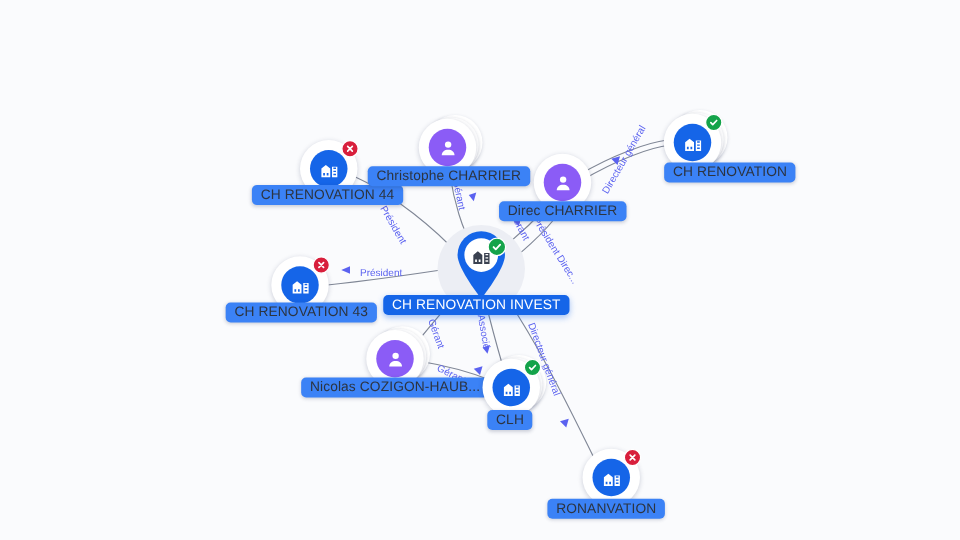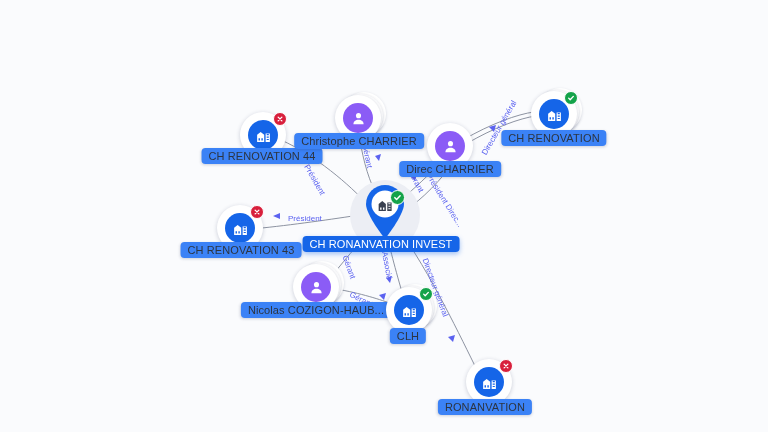--- a/index.html
+++ b/index.html
@@ -144,21 +144,21 @@
           </svg>
       </div>
     </div>
     <div class="badge ok">
       <svg width="8" height="8" viewBox="0 0 12 12" fill="none" stroke="#ffffff" stroke-width="2" stroke-linecap="round" stroke-linejoin="round">
           <path d="M2.5 6.2 L4.8 8.6 L9.5 3.6"></path>
         </svg>
     </div>
   </div>
 </div>
-<div class="label" style="left:554px;top:130px;">CH RENOVATION</div>
+<div class="label" style="left:584px;top:130px;">CH RENOVATION</div>
 
 <div class="node" style="left:358px;top:118px;">
   <div class="disc-wrap">
     <div class="stack s1"></div>
     <div class="stack s2"></div>
     <div class="disc">
       <div class="inner person">
         <svg width="17" height="17" viewBox="0 0 24 24" fill="#ffffff">
             <circle cx="12" cy="8" r="3.6"></circle>
             <path d="M4.8 20c0-3.9 3.2-6.2 7.2-6.2s7.2 2.3 7.2 6.2H4.8z"></path>
@@ -245,13 +245,13 @@
     <g transform="translate(13.5,12) scale(0.72)" fill="#3a4150">
       <path d="M3 21V11l5-4 5 4v10H3zm2-2h2v-3H5v3zm4 0h2v-3H9v3zM15 21V9h6v12h-6zm1.5-9.5h3V10h-3v1.5zm0 3.5h3v-1.5h-3V15zm0 3.5h3V17h-3v1.5z"></path>
     </g>
   </svg>
   <div class="badge ok" style="top:-22px;right:-20px;width:15px;height:15px;">
     <svg width="9" height="9" viewBox="0 0 12 12" fill="none" stroke="#ffffff" stroke-width="2" stroke-linecap="round" stroke-linejoin="round">
         <path d="M2.5 6.2 L4.8 8.6 L9.5 3.6"></path>
       </svg>
   </div>
 </div>
-<div class="label primary" style="left:381px;top:236px;">CH RONANVATION INVEST</div>
+<div class="label primary" style="left:381px;top:236px;">CH RENOVATION INVEST</div>
 
 </body></html>

